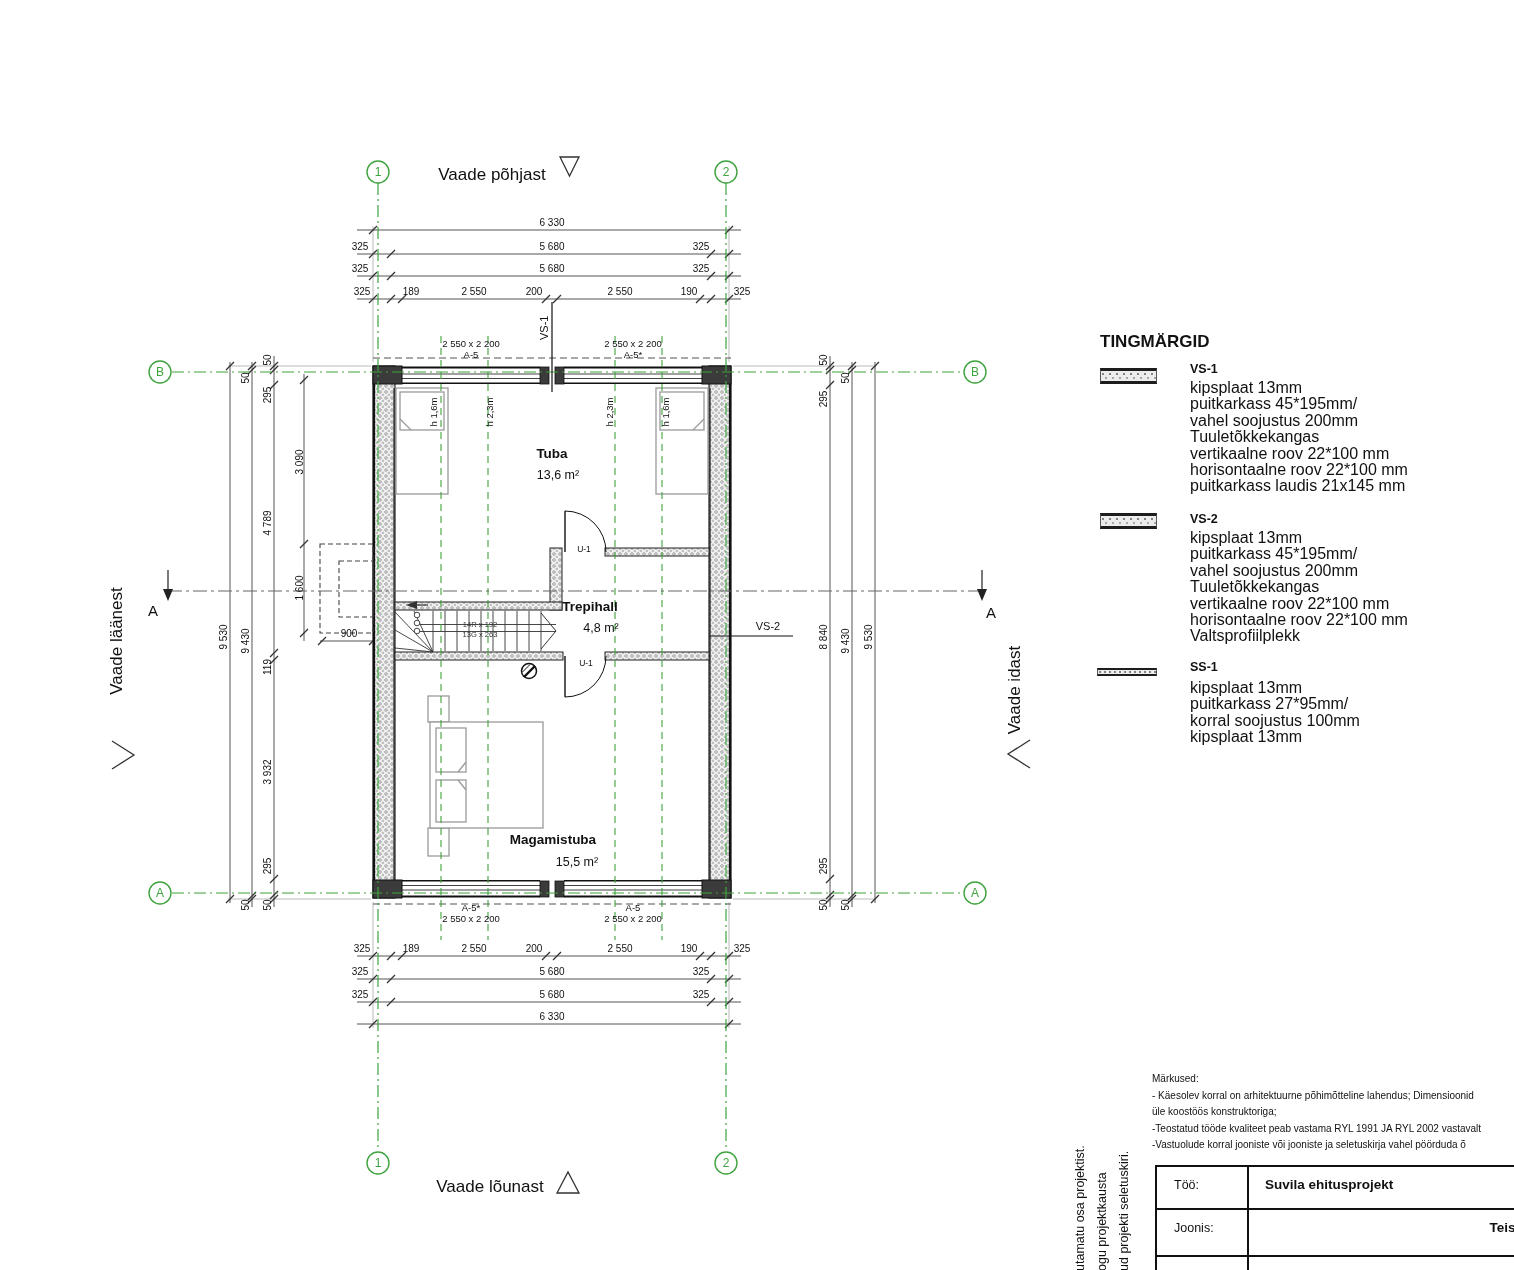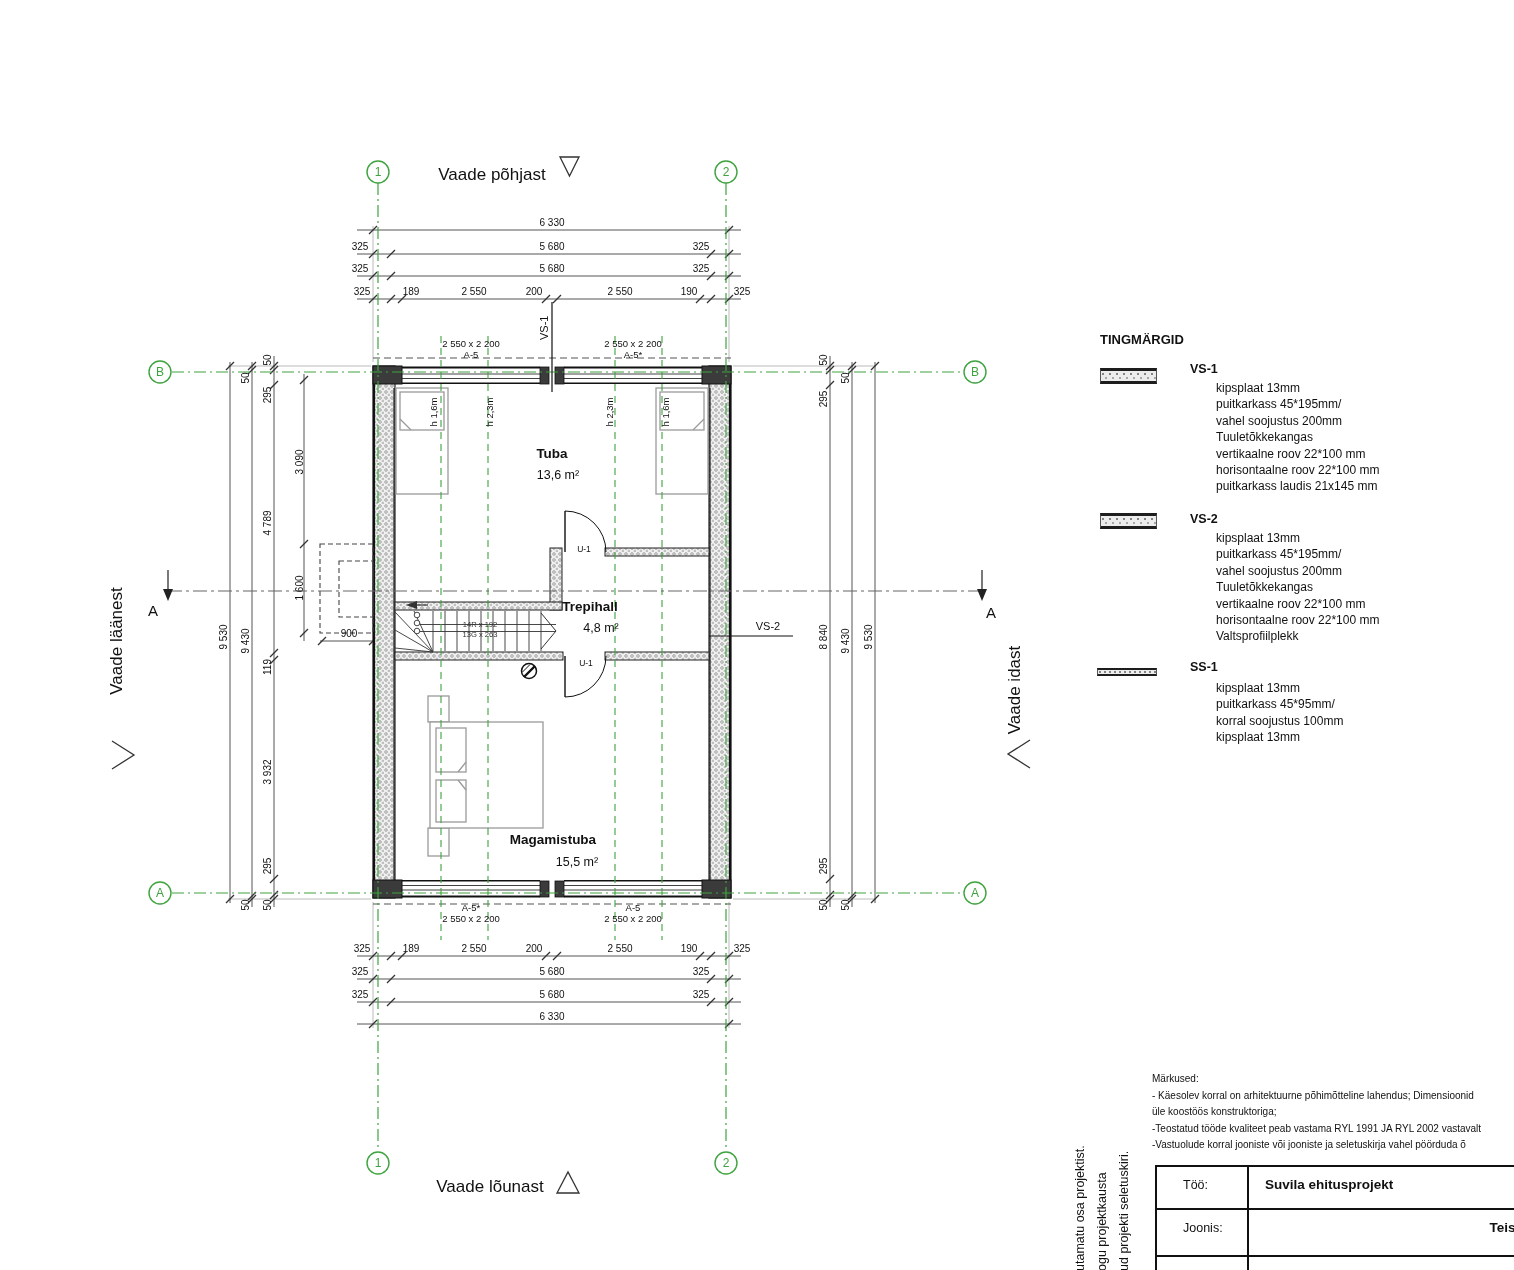--- a/index.html
+++ b/index.html
@@ -13,40 +13,40 @@
   .dimtxt{font-size:10px;}
   .smalltxt{font-size:9.5px;}
   .tinytxt{font-size:7.6px;fill:#333;}
   .roomname{font-size:13.5px;font-weight:bold;}
   .roomarea{font-size:12.5px;}
   .viewtitle{font-size:17px;}
   .gridtxt{font-size:12px;fill:#3fa33f;}
   .sectxt{font-size:15px;}
   .tagtxt{font-size:11px;}
   
-  .legend-title{position:absolute;left:1100px;top:332px;font-size:13px;font-weight:bold;}
+  .legend-title{position:absolute;left:1100px;top:332px;font-size:17px;font-weight:bold;}
   .swatch{position:absolute;left:1100px;width:57px;height:16px;box-sizing:border-box;
     border-top:3px solid #1d1d1d;border-bottom:3px solid #1d1d1d;border-left:1px solid #555;border-right:1px solid #555;
     background-color:#ececec;
     background-image:radial-gradient(circle at 2px 3px, rgba(120,120,120,.9) 1px, rgba(0,0,0,0) 1.4px),
                      radial-gradient(circle at 5px 7px, rgba(150,150,150,.8) 1px, rgba(0,0,0,0) 1.3px);
     background-size:7px 9px;}
   .swatch.thin{height:8px;border-top-width:2px;border-bottom-width:2px;
     background-image:radial-gradient(circle at 2px 2px, rgba(120,120,120,.9) 0.8px, rgba(0,0,0,0) 1.1px);
     background-size:5px 4px;}
   .legend-code{position:absolute;left:1190px;font-size:12.5px;font-weight:bold;}
-  .legend-lines{position:absolute;left:1190px;font-size:12px;line-height:16.4px;white-space:nowrap;margin-left:26px;}
+  .legend-lines{position:absolute;left:1190px;font-size:16px;line-height:16.4px;white-space:nowrap;}
   
   .notes{position:absolute;left:1152px;top:1071px;width:362px;font-size:10px;line-height:16.6px;
     white-space:nowrap;overflow:hidden;}
   
   .tblock{position:absolute;left:1155px;top:1165px;width:370px;height:120px;box-sizing:border-box;
     border-top:2px solid #111;border-left:2px solid #111;}
   .tb-row{display:flex;box-sizing:border-box;border-bottom:2px solid #111;}
-  .tb-label{width:92px;box-sizing:border-box;border-right:2px solid #111;padding:11px 0 0 26px;font-size:12.5px;}
+  .tb-label{width:92px;box-sizing:border-box;border-right:2px solid #111;padding:11px 0 0 17px;font-size:12.5px;}
   .tb-value{flex:1;padding:10px 4px 0 16px;font-size:13.5px;font-weight:bold;box-sizing:border-box;}
   .tb-value.right{text-align:right;}
   
   .mtext{position:absolute;transform:rotate(-90deg);transform-origin:0 0;
     font-size:12.5px;white-space:nowrap;}
 </style>
 </head>
 <body>
 
 <div id="stage">
@@ -351,21 +351,21 @@
   <div>Tuuletõkkekangas</div>
   <div>vertikaalne roov 22*100 mm</div>
   <div>horisontaalne roov 22*100 mm</div>
   <div>Valtsprofiilplekk</div>
 </div>
 
 <div class="swatch thin" style="top:668px;left:1097px;width:60px"></div>
 <div class="legend-code" style="top:660px">SS-1</div>
 <div class="legend-lines" style="top:680px">
   <div>kipsplaat 13mm</div>
-  <div>puitkarkass 45*95mm/</div>
+  <div>puitkarkass 27*95mm/</div>
   <div>korral soojustus 100mm</div>
   <div>kipsplaat 13mm</div>
 </div>
 
 <div class="notes">
   <div>Märkused:</div>
   <div>- Käesolev korral on arhitektuurne põhimõtteline lahendus; Dimensioonid</div>
   <div>üle koostöös konstruktoriga;</div>
   <div>-Teostatud tööde kvaliteet peab vastama RYL 1991 JA RYL 2002 vastavalt</div>
   <div>-Vastuolude korral jooniste või jooniste ja seletuskirja vahel pöörduda õ</div>

